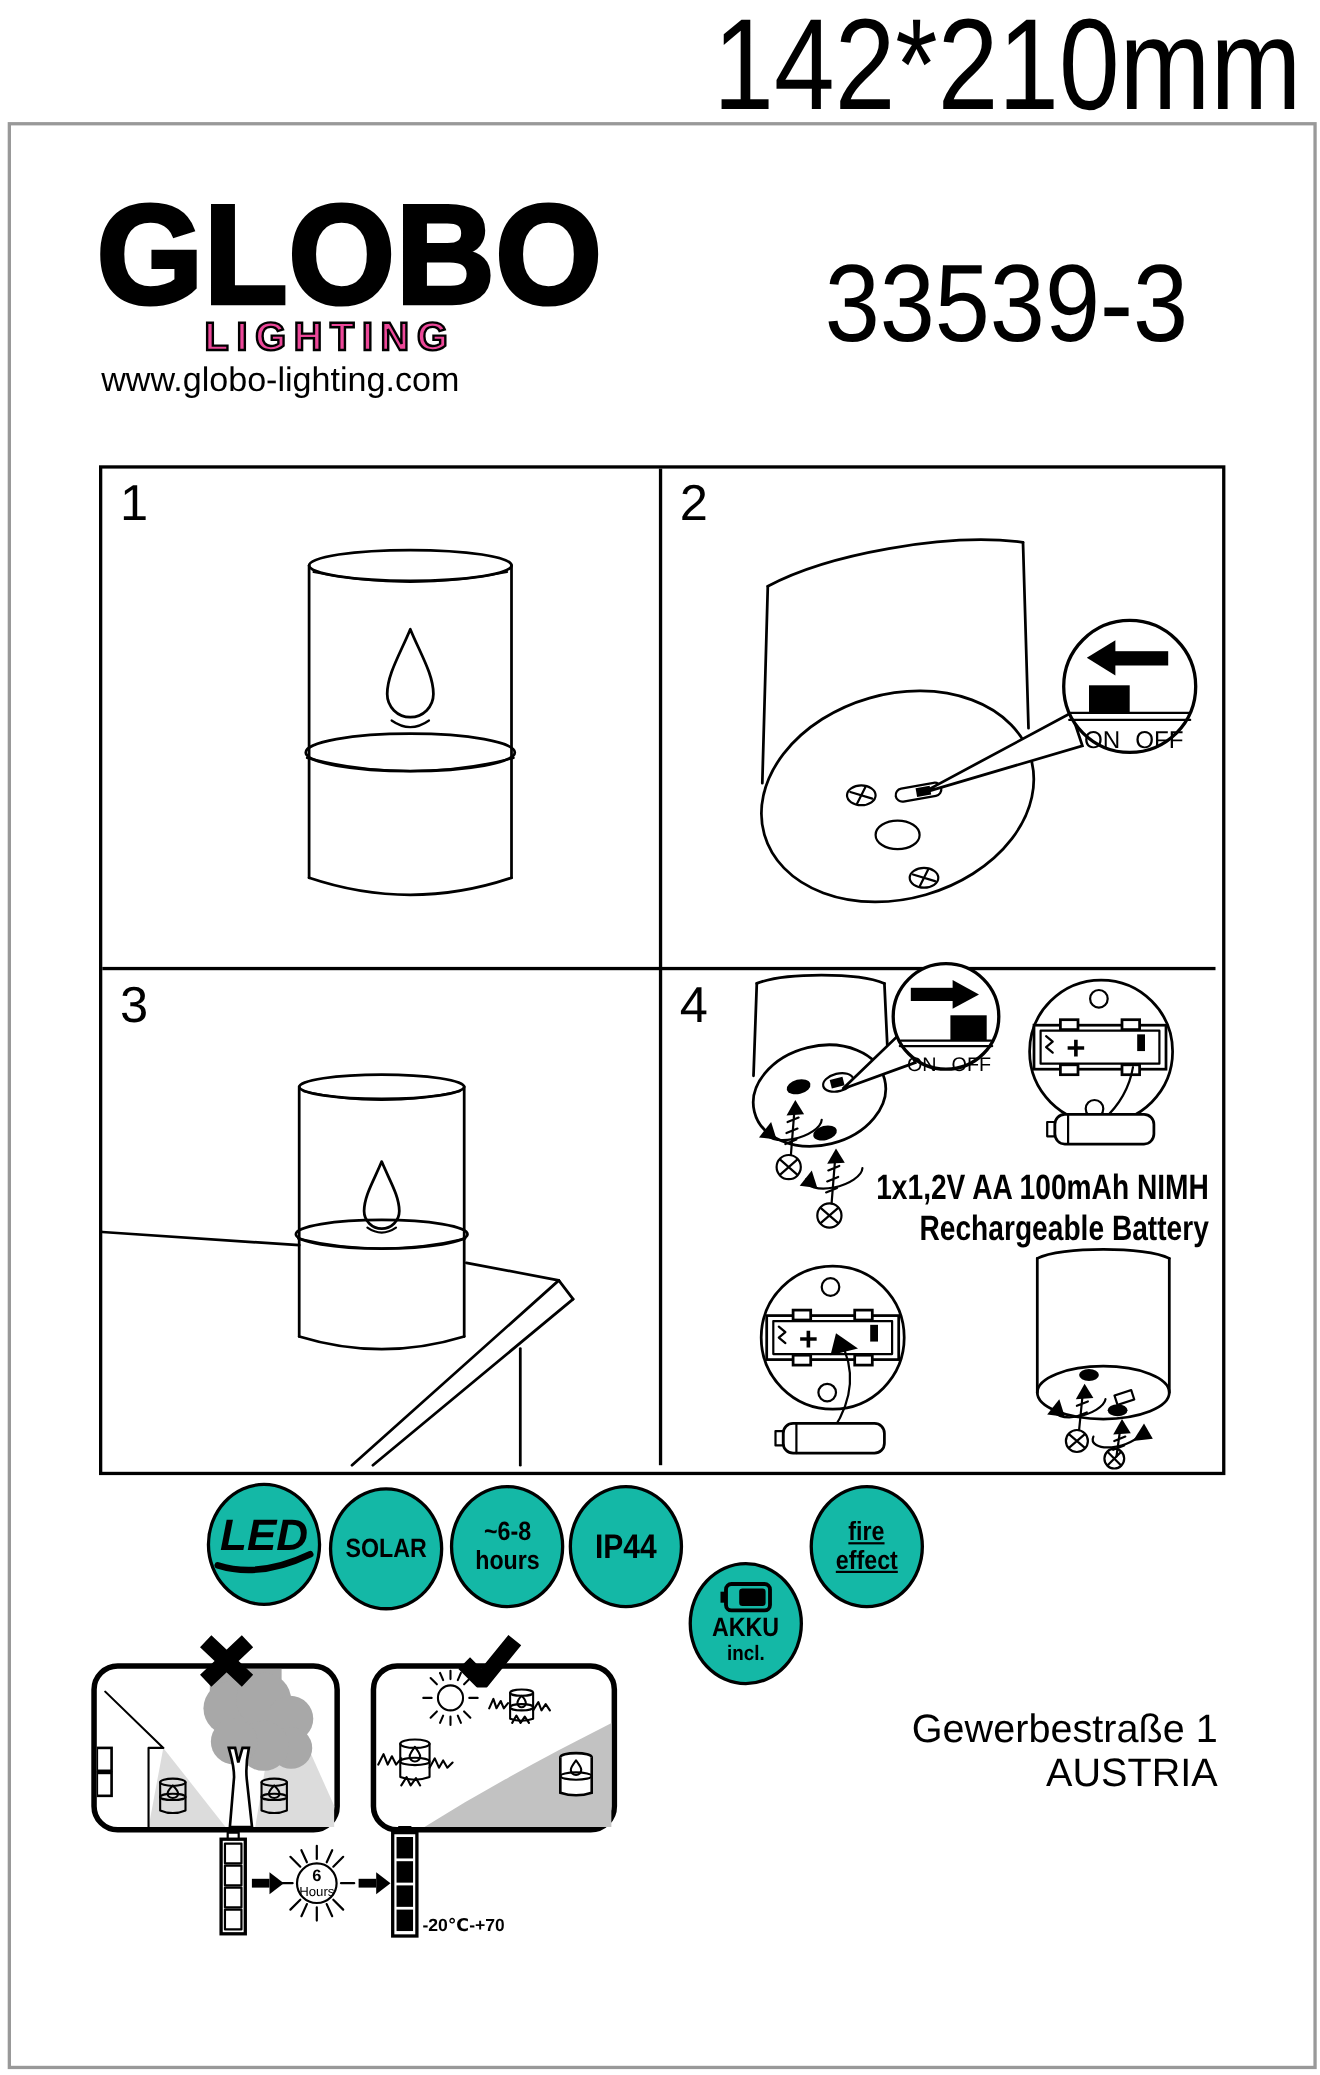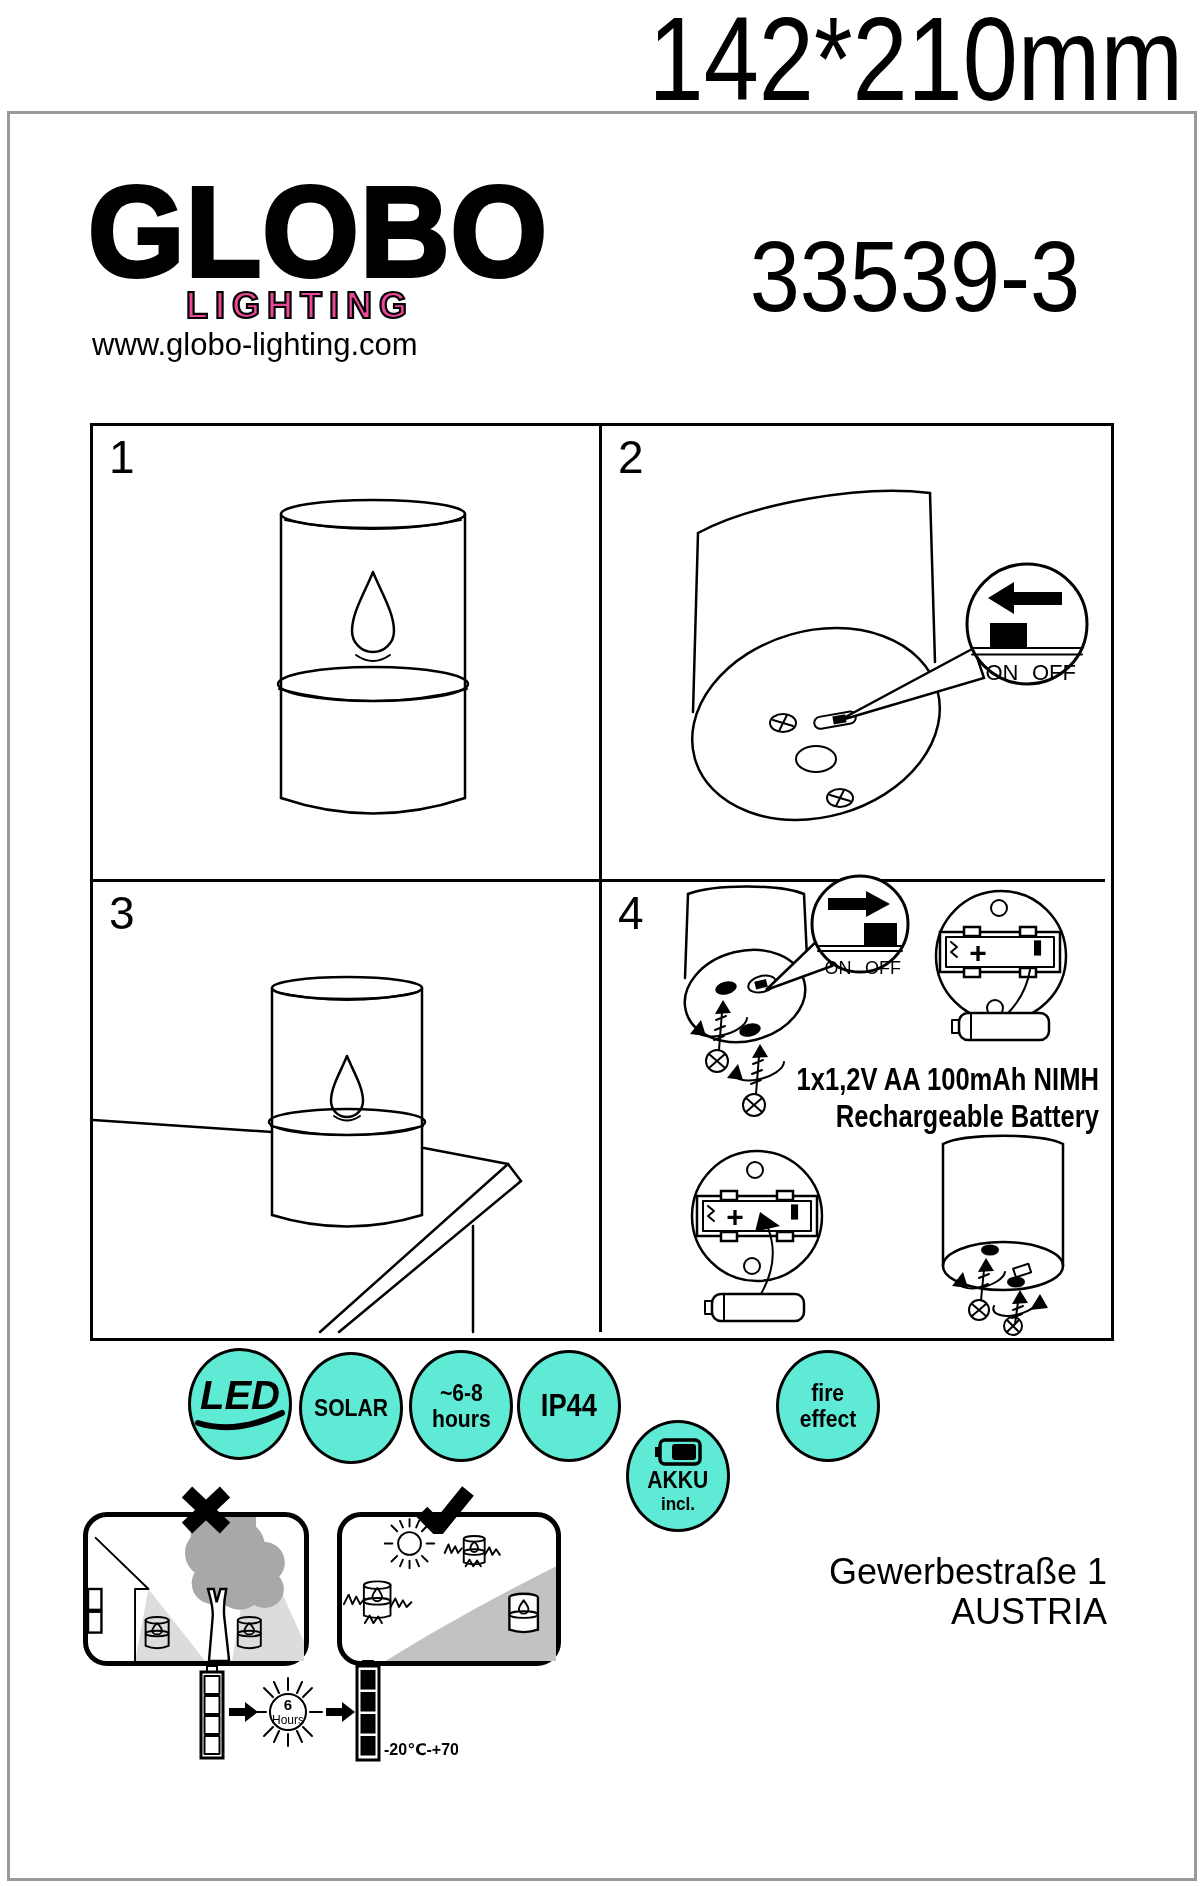--- a/index.html
+++ b/index.html
@@ -25,21 +25,21 @@
   svg .ln{fill:none;stroke:#000;stroke-width:2.5;stroke-linecap:round;stroke-linejoin:round;}
   svg .lt{fill:none;stroke:#000;stroke-width:2;stroke-linecap:round;stroke-linejoin:round;}
   svg .fb{fill:#000;stroke:none;}
   svg .fw{fill:#fff;stroke:#000;stroke-width:3;}
   svg .fw2{fill:#fff;stroke:#000;stroke-width:2.5;}
   svg .shade{fill:#dcdcdc;stroke:none;}
   svg .gray{fill:#a8a8a8;stroke:none;}
   svg .path-gray{fill:#c2c2c2;stroke:none;}
   svg text{fill:#000;stroke:none;font-family:"Liberation Sans","DejaVu Sans",sans-serif;}
   
-  .badge{position:absolute;width:104px;height:112px;border:3.5px solid #000;border-radius:50%;background:#5eead4;display:flex;flex-direction:column;align-items:center;justify-content:center;text-align:center;box-sizing:border-box;}
+  .badge{position:absolute;width:104px;height:112px;border:3.5px solid #000;border-radius:50%;background:#14b8a6;display:flex;flex-direction:column;align-items:center;justify-content:center;text-align:center;box-sizing:border-box;}
   .badge .btxt{font-weight:bold;font-size:24px;line-height:26px;transform:scaleX(0.88);}
   .badge .bsm{font-weight:bold;font-size:19px;line-height:22px;transform:scaleX(0.9);}
   .badge-ip44 .btxt{font-size:31px;}
   
   .pbox{position:absolute;border:5px solid #000;border-radius:24px;background:#fff;box-sizing:border-box;}
   .pbox svg{position:absolute;left:0;top:0;}
   .mark{position:absolute;z-index:5;}
   
   .charge{left:196px;top:1660px;}
   .addr{position:absolute;left:600px;top:1552px;width:507px;text-align:right;font-size:36px;line-height:40px;}
@@ -288,21 +288,21 @@
 </div>
 <div class="badge" style="left:626px;top:1420px;">
   <svg width="52" height="30" viewBox="0 0 52 30">
     <rect x="8" y="3" width="40" height="24" rx="5" fill="none" stroke="#000" stroke-width="3.5"></rect>
     <rect x="3" y="10" width="5" height="10" fill="#000"></rect>
     <rect x="20" y="7" width="24" height="16" rx="3" fill="#000"></rect>
   </svg>
   <div class="btxt">AKKU</div>
   <div class="bsm">incl.</div>
 </div>
-<div class="badge" style="left:776px;top:1350px;">
+<div class="badge" style="left:736px;top:1350px;text-decoration:underline;">
   <div class="btxt">fire</div>
   <div class="btxt">effect</div>
 </div>
 
 <div class="pbox" style="left:83px;top:1512px;width:226px;height:154px;">
   <svg width="216" height="144" viewBox="0 0 225 152" preserveAspectRatio="none">
     <polygon class="shade" points="49,152 63,76 122,152"></polygon>
     <polygon class="shade" points="150,152 162,80 202,80 225,132 225,152"></polygon>
     <g>
       <path class="lt" d="M8,22 L63,76 M49,76 L63,76 M49,76 L49,152"></path>

